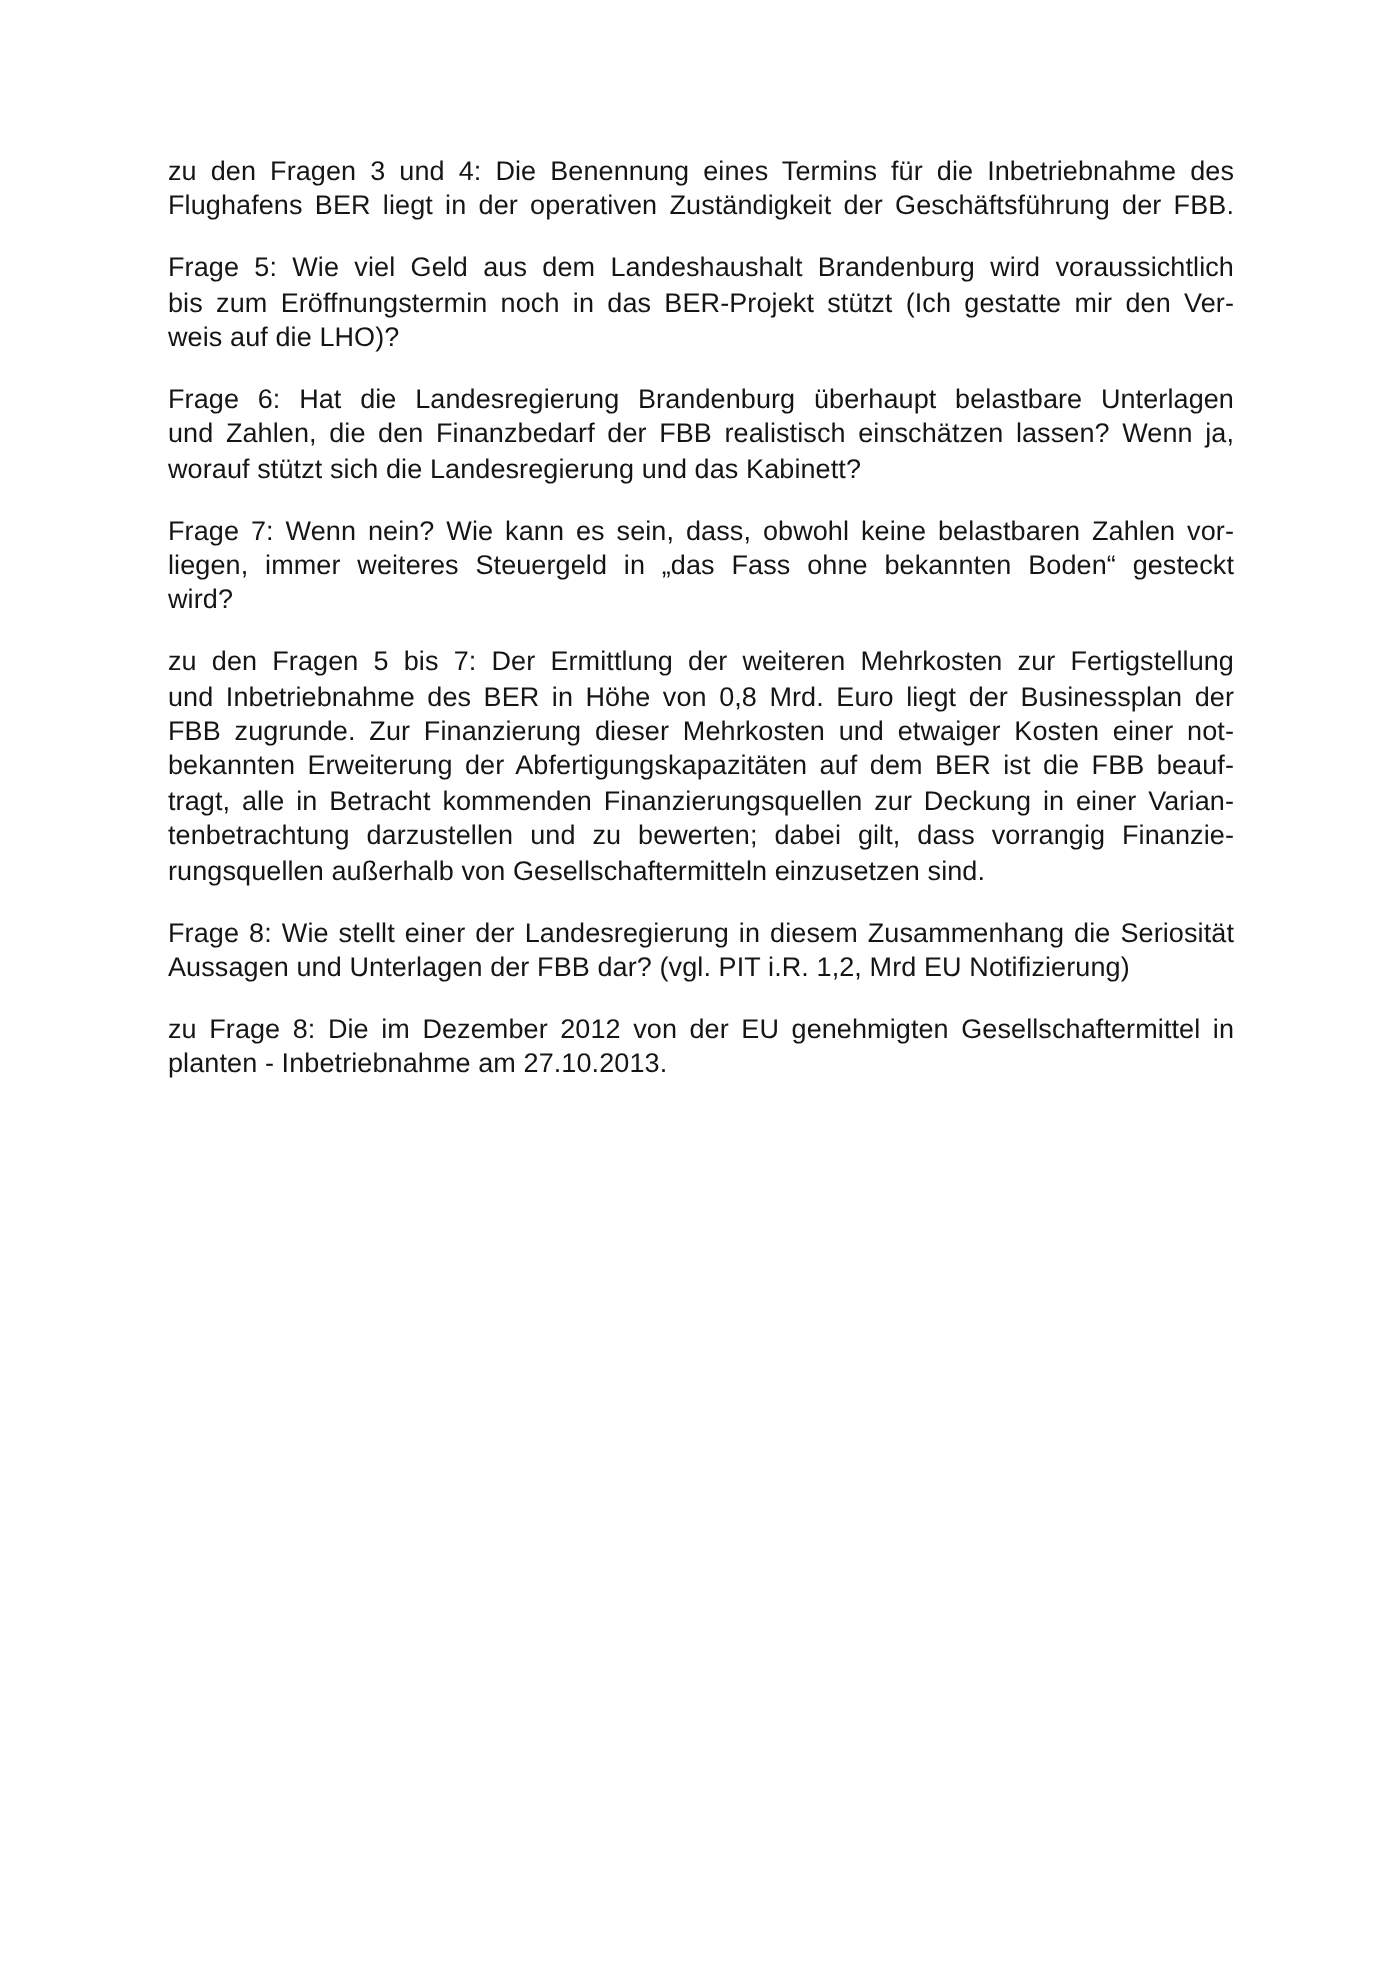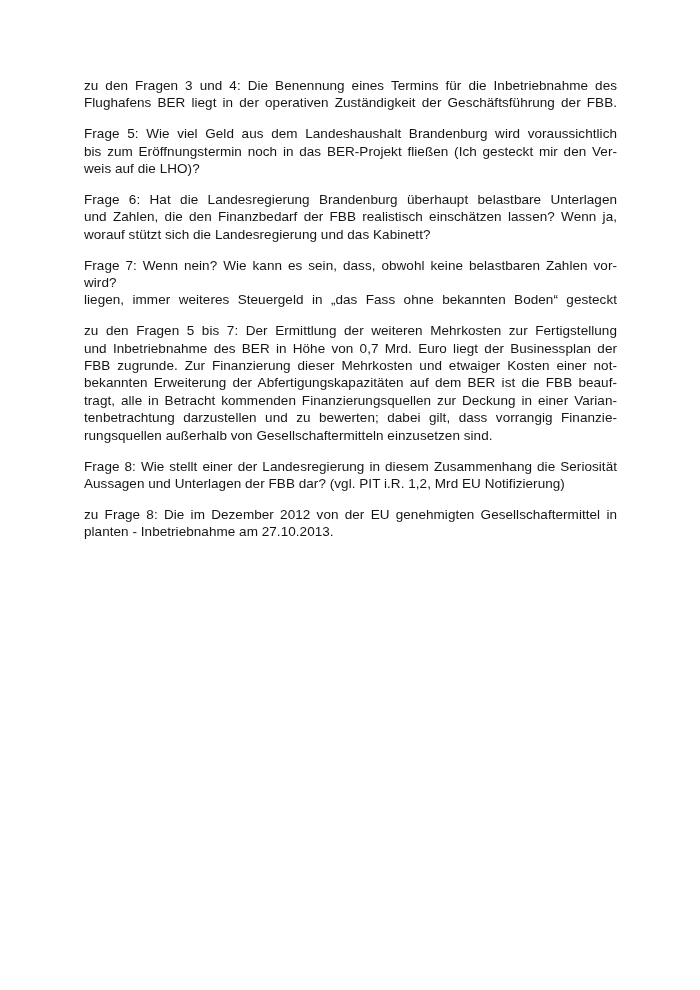--- a/index.html
+++ b/index.html
@@ -56,36 +56,36 @@
 <body>
 
 <div class="page">
   <div class="text-block" id="paragraphs">
       <div class="paragraph">
         <div class="line">zu den Fragen 3 und 4: Die Benennung eines Termins für die Inbetriebnahme des</div>
         <div class="line">Flughafens BER liegt in der operativen Zuständigkeit der Geschäftsführung der FBB.</div>
       </div>
       <div class="paragraph">
         <div class="line">Frage 5: Wie viel Geld aus dem Landeshaushalt Brandenburg wird voraussichtlich</div>
-        <div class="line">bis zum Eröffnungstermin noch in das BER-Projekt fließen (Ich gesteckt mir den Ver-</div>
+        <div class="line">bis zum Eröffnungstermin noch in das BER-Projekt stützt (Ich gestatte mir den Ver-</div>
         <div class="line line--last">weis auf die LHO)?</div>
       </div>
       <div class="paragraph">
         <div class="line">Frage 6: Hat die Landesregierung Brandenburg überhaupt belastbare Unterlagen</div>
         <div class="line">und Zahlen, die den Finanzbedarf der FBB realistisch einschätzen lassen? Wenn ja,</div>
         <div class="line line--last">worauf stützt sich die Landesregierung und das Kabinett?</div>
       </div>
       <div class="paragraph">
         <div class="line">Frage 7: Wenn nein? Wie kann es sein, dass, obwohl keine belastbaren Zahlen vor-</div>
+        <div class="line">liegen, immer weiteres Steuergeld in „das Fass ohne bekannten Boden“ gesteckt</div>
         <div class="line line--last">wird?</div>
-        <div class="line">liegen, immer weiteres Steuergeld in „das Fass ohne bekannten Boden“ gesteckt</div>
       </div>
       <div class="paragraph">
         <div class="line">zu den Fragen 5 bis 7: Der Ermittlung der weiteren Mehrkosten zur Fertigstellung</div>
-        <div class="line">und Inbetriebnahme des BER in Höhe von 0,7 Mrd. Euro liegt der Businessplan der</div>
+        <div class="line">und Inbetriebnahme des BER in Höhe von 0,8 Mrd. Euro liegt der Businessplan der</div>
         <div class="line">FBB zugrunde. Zur Finanzierung dieser Mehrkosten und etwaiger Kosten einer not-</div>
         <div class="line">bekannten Erweiterung der Abfertigungskapazitäten auf dem BER ist die FBB beauf-</div>
         <div class="line">tragt, alle in Betracht kommenden Finanzierungsquellen zur Deckung in einer Varian-</div>
         <div class="line">tenbetrachtung darzustellen und zu bewerten; dabei gilt, dass vorrangig Finanzie-</div>
         <div class="line line--last">rungsquellen außerhalb von Gesellschaftermitteln einzusetzen sind.</div>
       </div>
       <div class="paragraph">
         <div class="line">Frage 8: Wie stellt einer der Landesregierung in diesem Zusammenhang die Seriosität</div>
         <div class="line line--last">Aussagen und Unterlagen der FBB dar? (vgl. PIT i.R. 1,2, Mrd EU Notifizierung)</div>
       </div>

